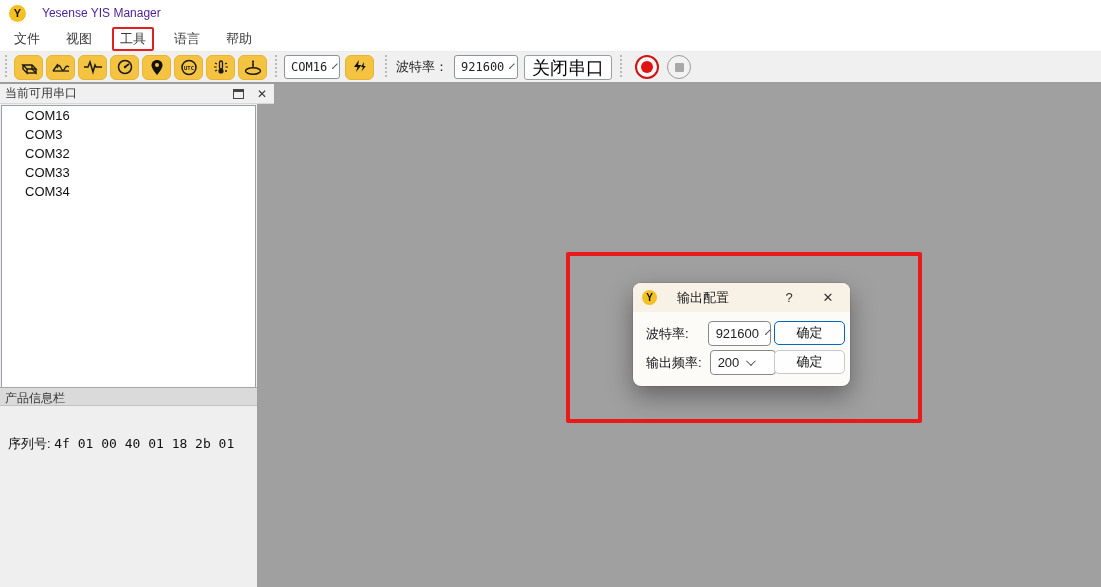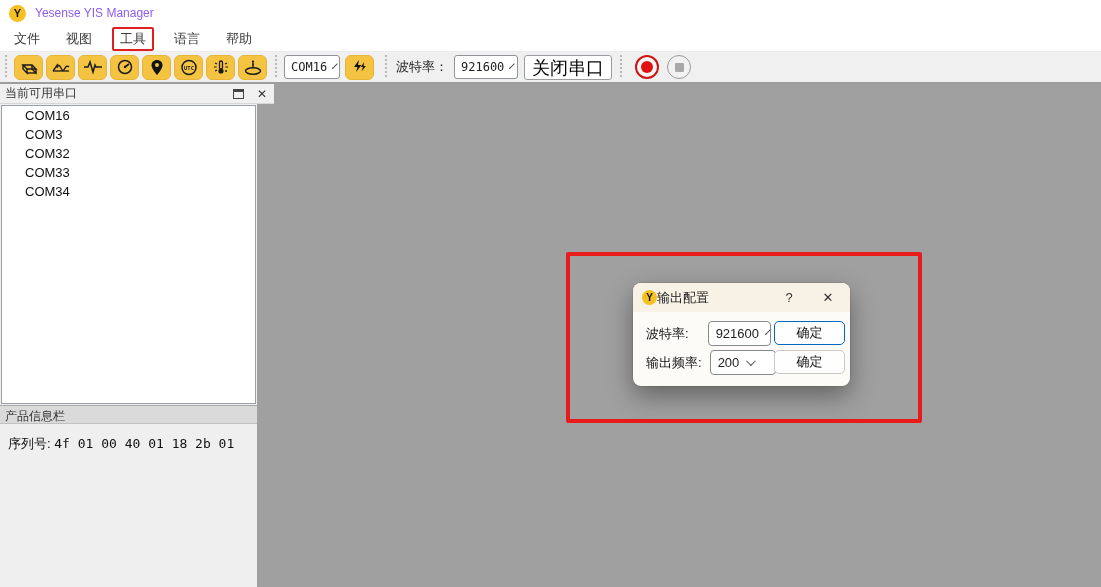--- a/index.html
+++ b/index.html
@@ -2,21 +2,21 @@
 <html><head>
 <meta charset="utf-8">
 <style>
   * { margin:0; padding:0; box-sizing:border-box; }
   html,body { width:1101px; height:587px; overflow:hidden; }
   body { position:relative; background:#a0a0a0; font-family:"Liberation Sans","DejaVu Sans",sans-serif; font-size:13px; color:#222; }
 
   
   .titlebar { position:absolute; left:0; top:0; width:1101px; height:26px; background:#ffffff; display:flex; align-items:center; padding-left:9px; }
   .logo { width:17px; height:17px; border-radius:50%; background:#f5c021; color:#111; display:inline-flex; align-items:center; justify-content:center; font-weight:bold; font-size:11px; line-height:1; }
-  .titlebar .title { margin-left:9px; font-size:12px; color:#8b5cf6; }
+  .titlebar .title { margin-left:16px; font-size:12px; color:#4c1d95; }
 
   
   .menubar { position:absolute; left:0; top:26px; width:1101px; height:26px; background:#ffffff; border-bottom:1px solid #ececec; display:flex; align-items:center; padding-left:8px; }
   .menu-item { padding:3px 6px; margin-right:14px; color:#3a3a3a; cursor:default; }
   .menu-item.hl { border:2px solid #e02020; border-radius:2px; padding:1px 6px; }
 
   
   .toolbar { position:absolute; left:0; top:52px; width:1101px; height:32px; background:#f0f0f0; border-bottom:2px solid #9d9d9d; display:flex; align-items:center; }
   .tb-handle { width:5px; height:24px; margin:0 4px 0 5px; background-image:repeating-linear-gradient(to bottom,#b9b9b9 0 2px,transparent 2px 4px); background-size:2px 100%; background-repeat:repeat-y; background-position:0 0, 3px 0; }
   .tb-handle::after { content:""; }
@@ -33,35 +33,35 @@
   .stop-sq { width:9px; height:9px; border-radius:1px; background:#a8a8a8; }
 
   
   .dock { position:absolute; left:0; top:84px; width:257px; height:503px; background:#efefef; }
   .dock-header { position:absolute; left:0; top:0; width:274px; height:20px; background:#f0f0f0; border-bottom:1px solid #d7d7d7; display:flex; align-items:center; padding:0 4px 0 5px; font-size:12px; color:#333; }
   .dock-header .spacer { flex:1; }
   .float-ico { width:11px; height:10px; border:1.2px solid #444; border-top:3px solid #444; margin-right:10px; cursor:pointer; }
   .x-ico { font-size:12px; color:#333; cursor:pointer; line-height:1; padding:1px 3px; }
   .listbox { position:absolute; left:1px; top:21px; width:255px; height:299px; background:#ffffff; border:1px solid #9aa0a6; overflow:hidden; }
   .list-item { height:19px; line-height:19px; padding-left:23px; font-size:13px; color:#111; cursor:pointer; }
-  .info-header { position:absolute; left:0; top:321px; width:257px; height:19px; background:#dadada; border-top:1px solid #a8a8a8; border-bottom:1px solid #c2c2c2; font-size:12px; color:#333; padding:2px 0 0 5px; }
+  .info-header { position:absolute; left:0; top:303px; width:257px; height:19px; background:#dadada; border-top:1px solid #a8a8a8; border-bottom:1px solid #c2c2c2; font-size:12px; color:#333; padding:2px 0 0 5px; }
   .info-line { position:absolute; left:8px; font-size:13px; color:#111; white-space:nowrap; }
   .info-line .mono { font-family:"DejaVu Sans Mono","Liberation Mono",monospace; font-size:13px; }
   .serial-line { top:351px; }
   .version-line { top:431px; }
 
   
   .annot { position:absolute; border:4px solid #e81a1a; border-radius:2px; pointer-events:none; }
   .annot-dialog { left:566px; top:252px; width:356px; height:171px; }
 
   
   .dialog { position:absolute; left:633px; top:283px; width:217px; height:103px; background:#fcfbf8; border-radius:8px; box-shadow:0 10px 26px rgba(0,0,0,.38), 0 0 0 1px rgba(0,0,0,.08); }
   .dlg-titlebar { height:29px; background:#f8f1e6; border-radius:8px 8px 0 0; display:flex; align-items:center; padding:0 10px 0 9px; }
   .dlg-titlebar .logo { width:15px; height:15px; font-size:10px; }
-  .dlg-title { margin-left:0; font-size:13px; color:#1c1c1c; flex:1; }
+  .dlg-title { margin-left:20px; font-size:13px; color:#1c1c1c; flex:1; }
   .dlg-help { width:22px; text-align:center; font-size:13px; color:#333; cursor:pointer; margin-right:16px; }
   .dlg-close { width:24px; text-align:center; font-size:13px; color:#333; cursor:pointer; }
   .dlg-row { position:absolute; left:13px; display:flex; align-items:center; }
   .dlg-row1 { top:38px;gap:11px; }
   .dlg-row2 { top:67px; }
   .dlg-label { font-size:13px; color:#111; }
   .dlg-combo { background:#fff; border:1px solid #868a8e; border-radius:4px; height:25px; display:inline-flex; align-items:center; padding:0 7px; gap:7px; cursor:pointer; }
   .dlg-combo .val { font-size:13px; }
   .combo-baud { margin-left:8px; width:63px; }
   .combo-freq { margin-left:8px; width:66px; }

